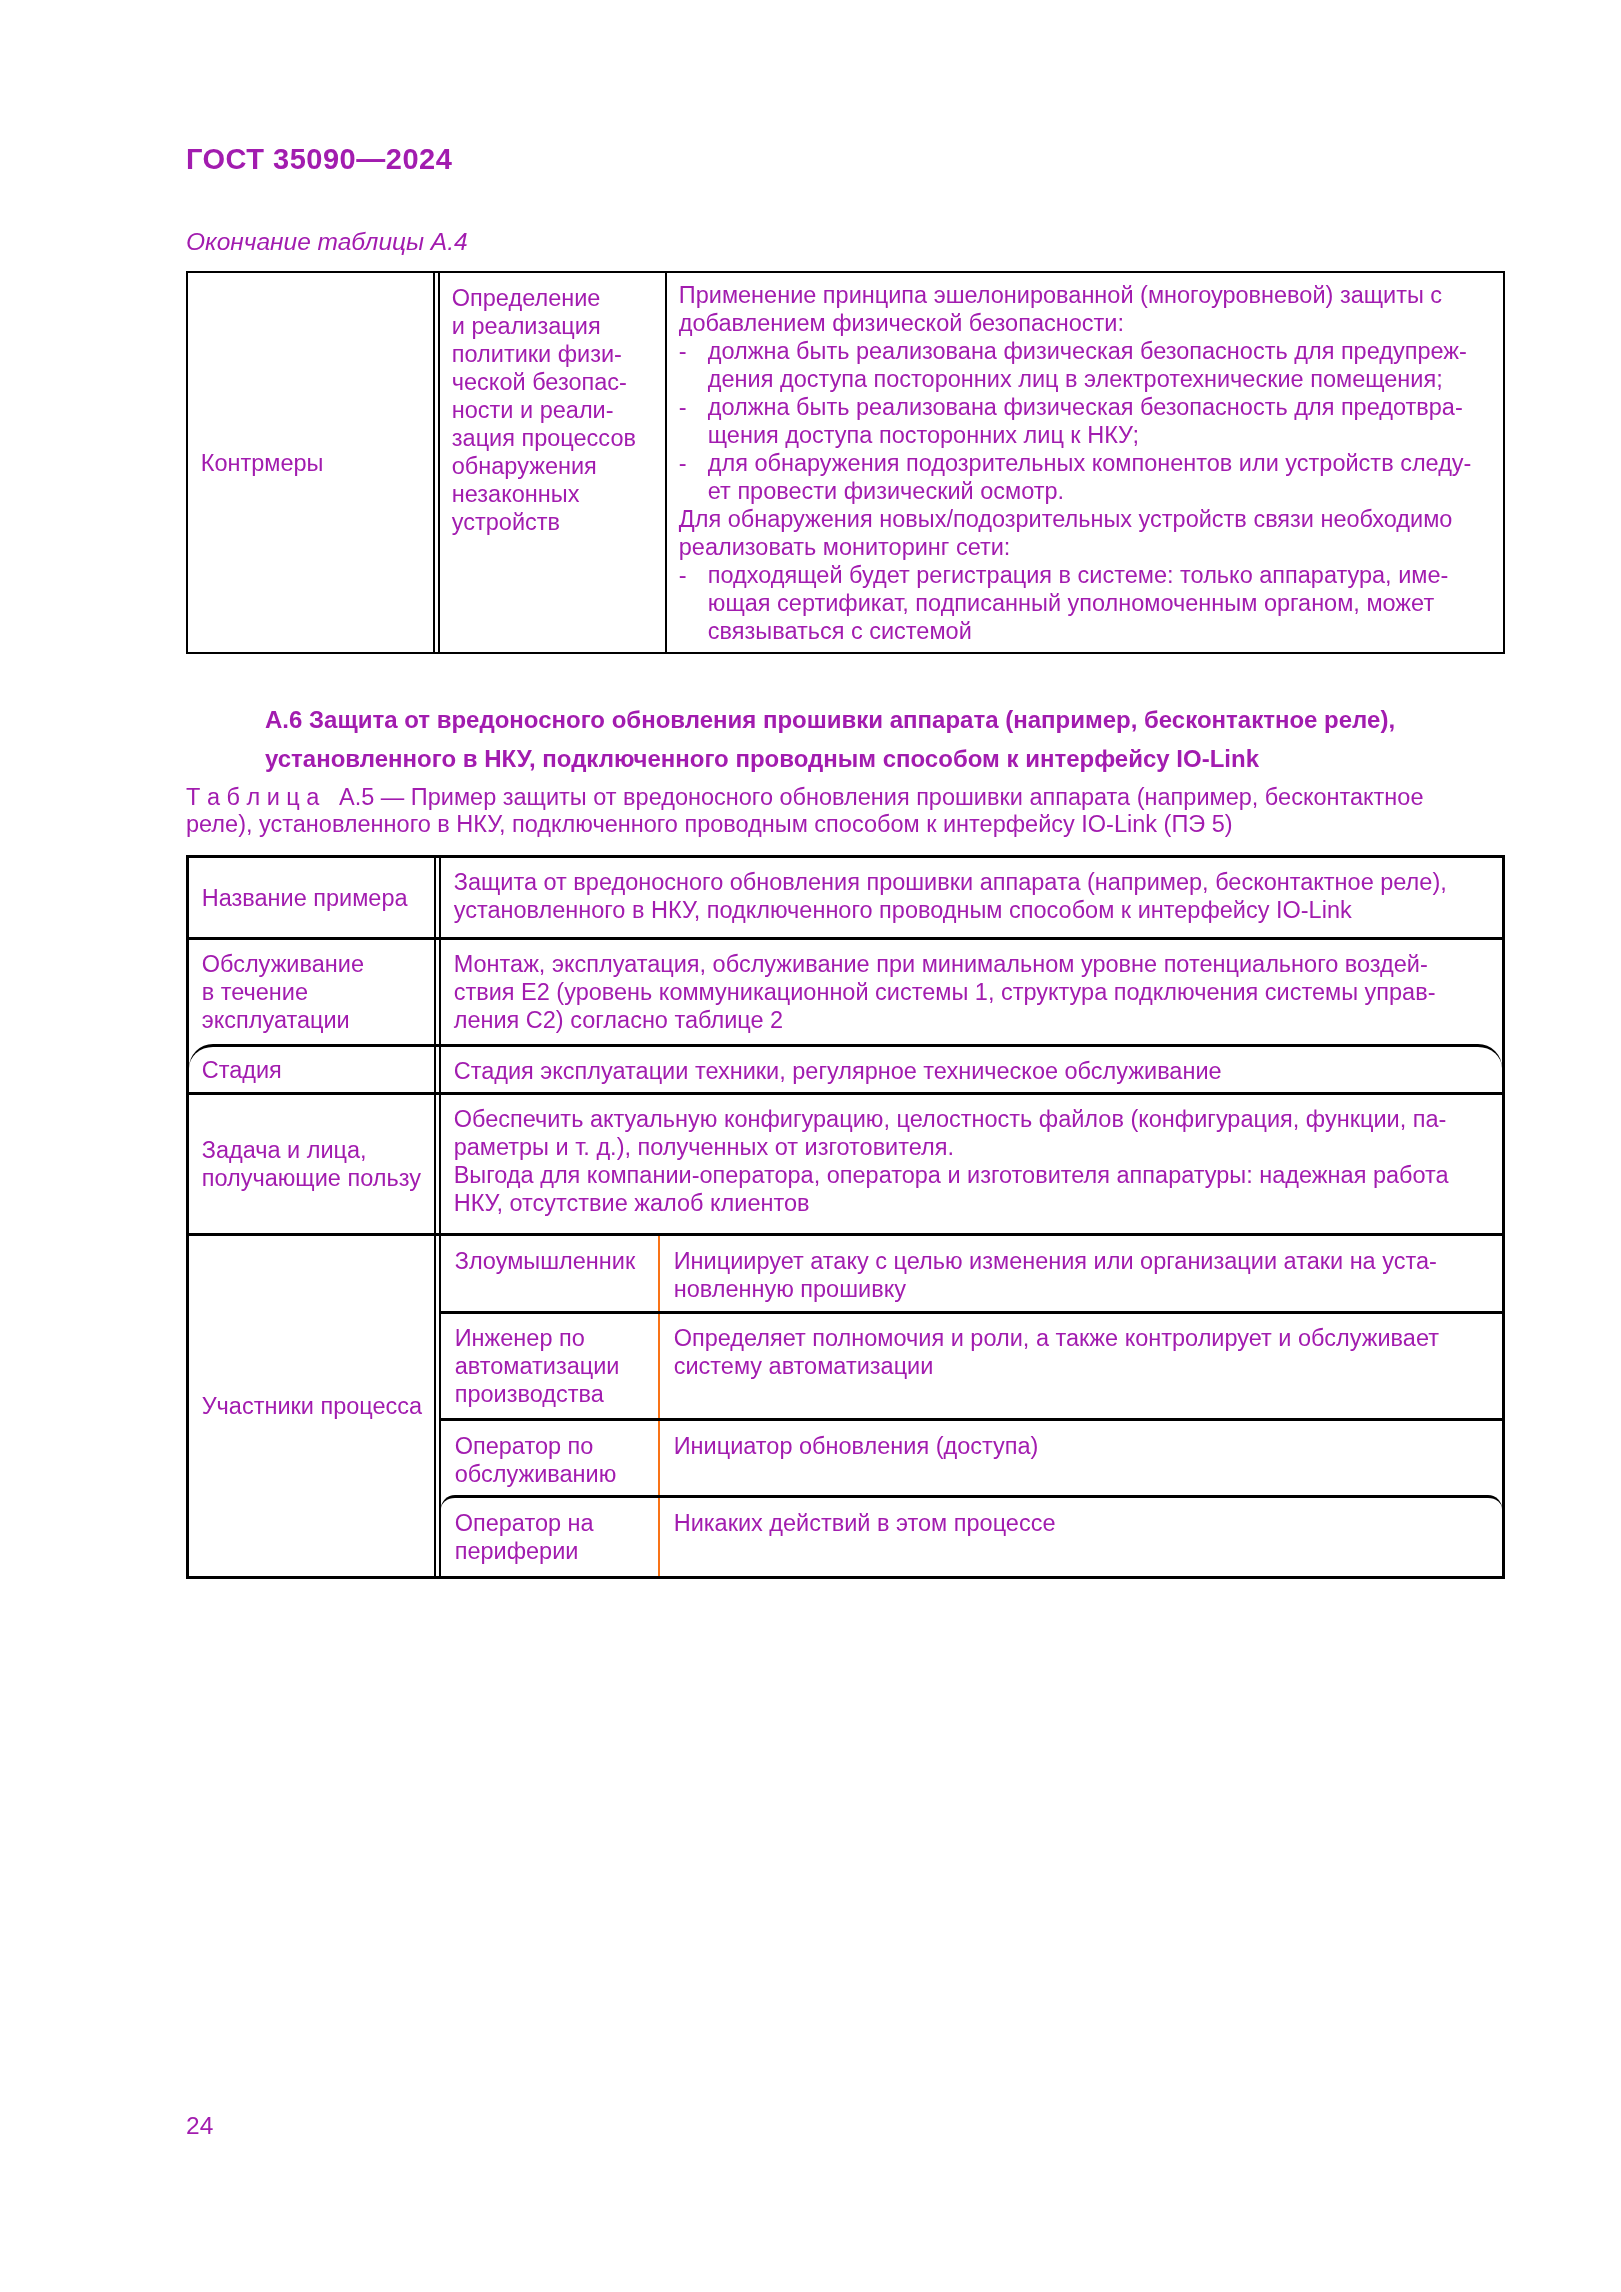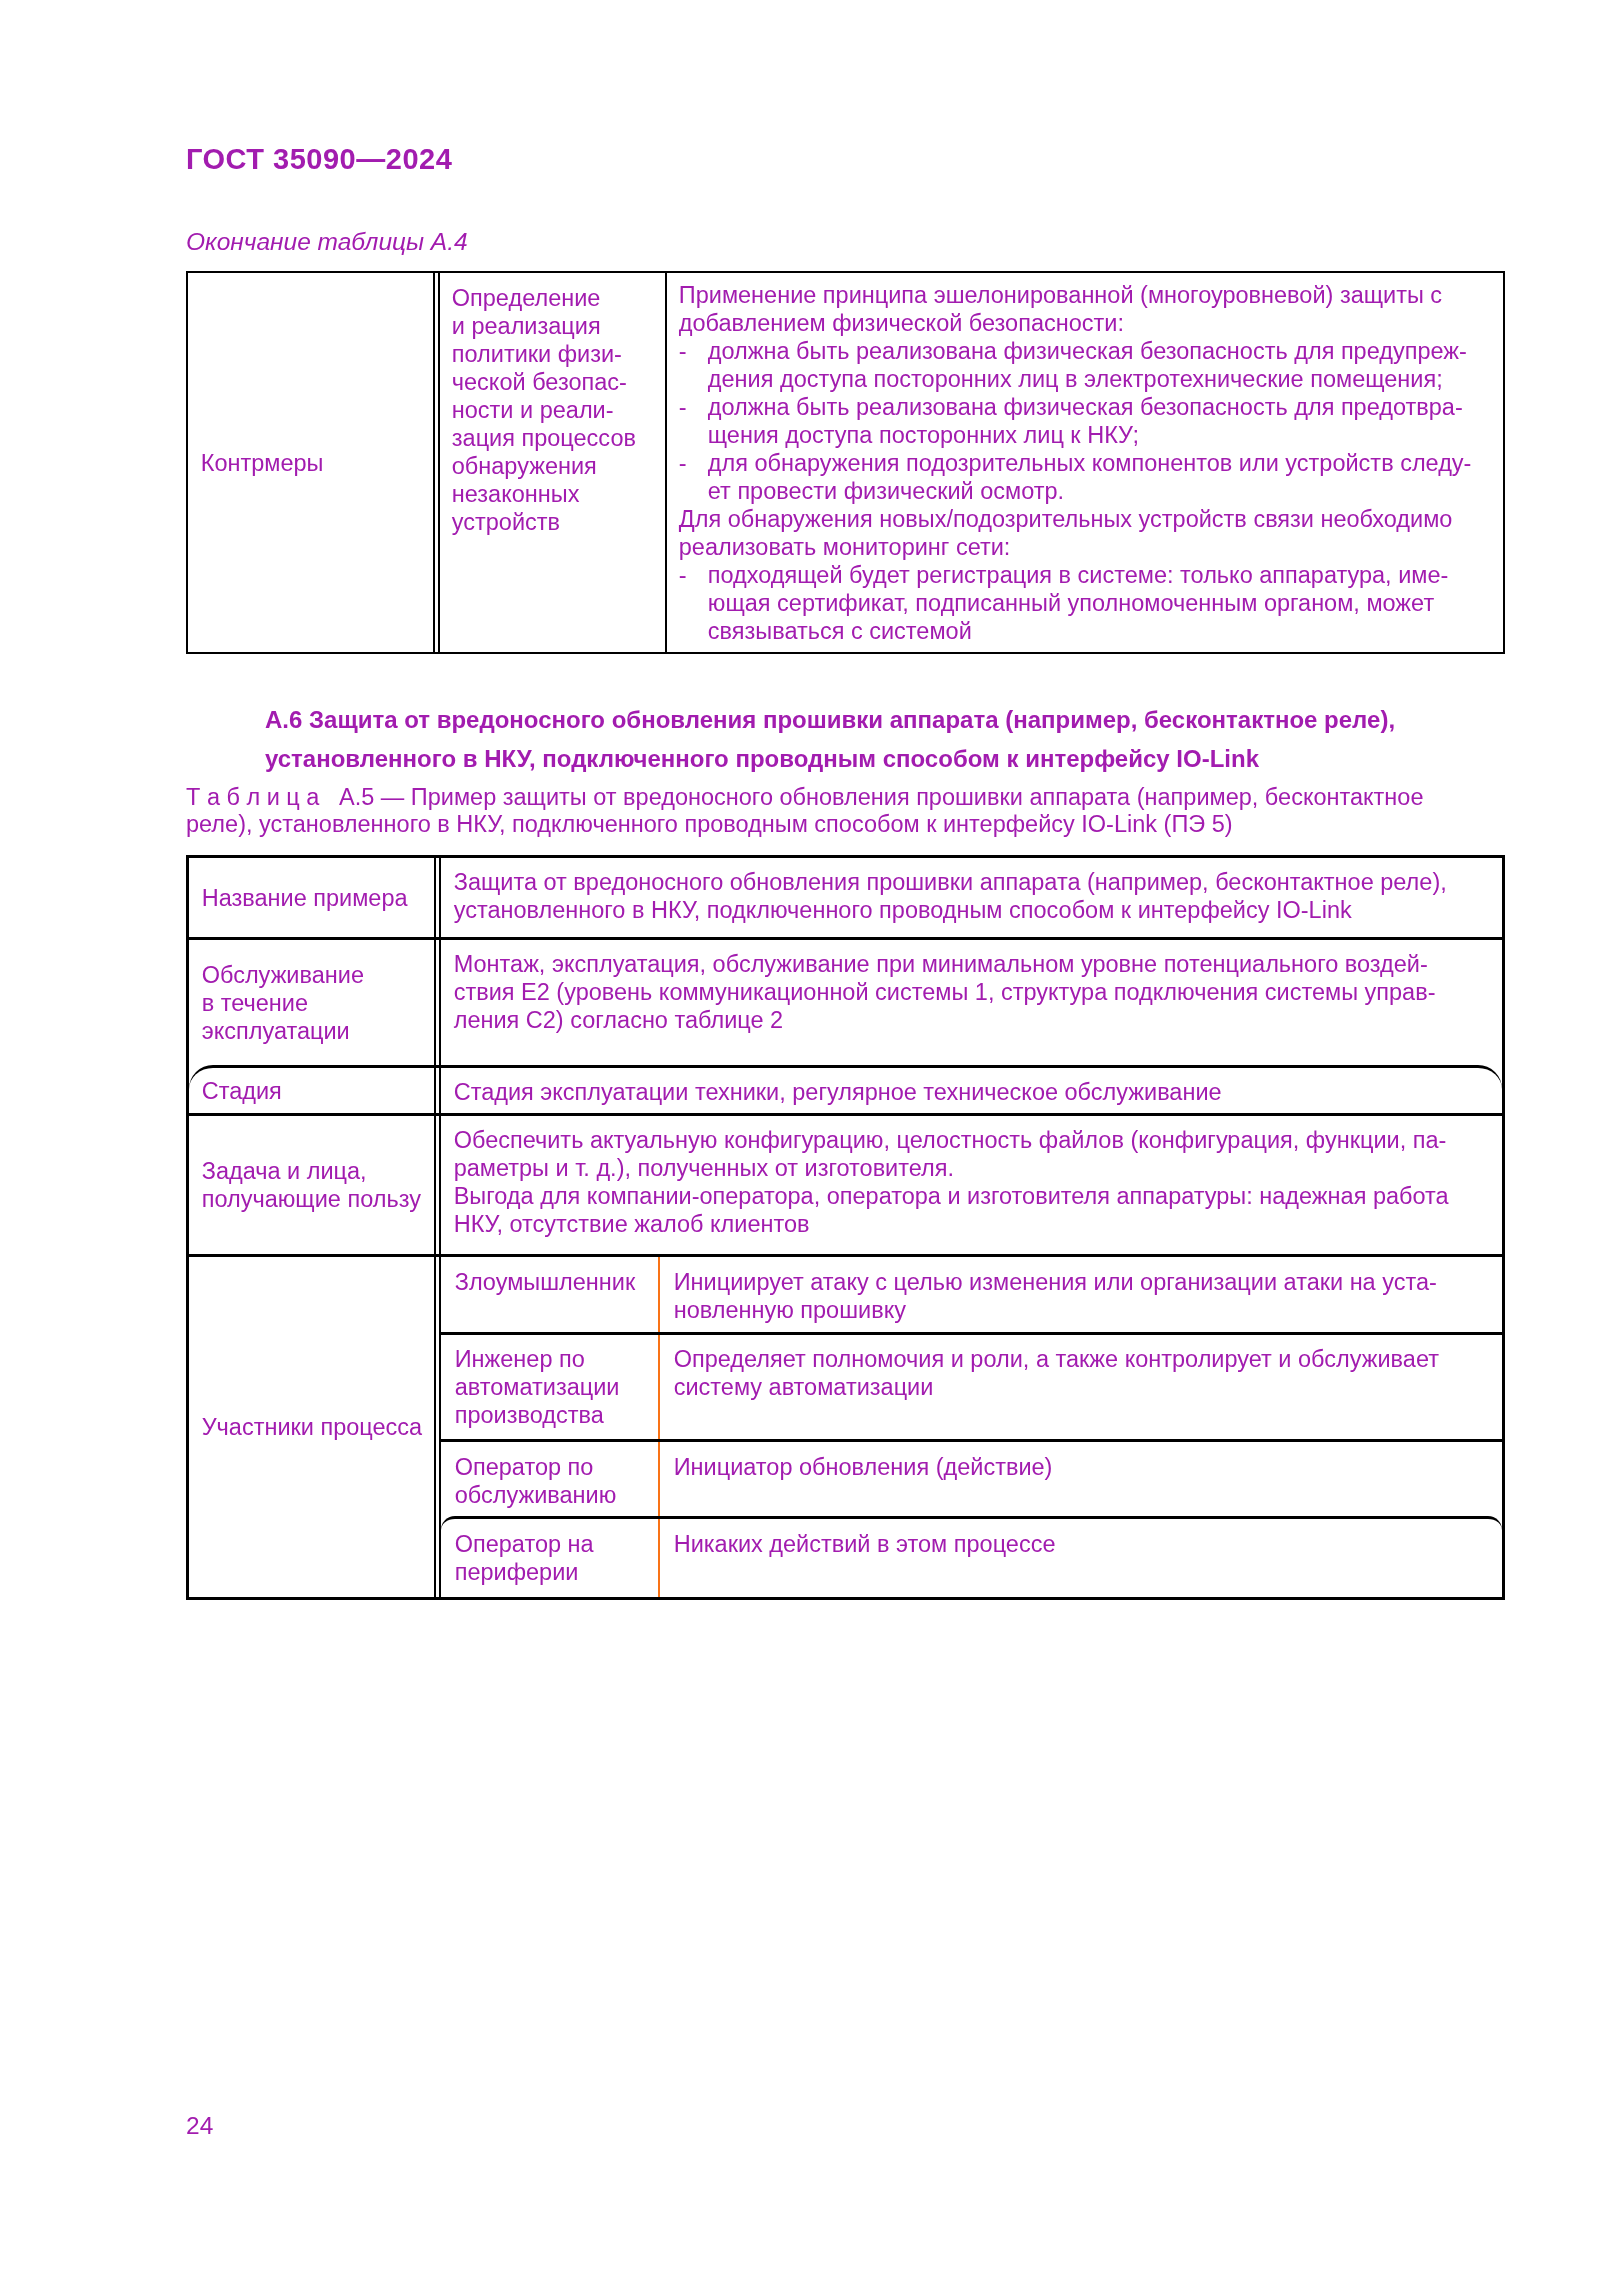--- a/index.html
+++ b/index.html
@@ -77,21 +77,21 @@
     width:252px;flex:0 0 252px;box-sizing:border-box;
     border-right:7.8px double #000;
     display:flex;align-items:center;
     padding-left:12.7px;
   }
   .a5-content{
     flex:1;box-sizing:border-box;
     padding:9.8px 9.8px 0 12.7px;
     overflow:hidden;
   }
-  .r1{height:79px;} .r2{height:128px;} .r3{height:48px;border-radius:24px;} .r4{height:141px;} .r5{height:343px;}
+  .r1{height:79px;} .r2{height:107px;} .r3{height:48px;border-radius:24px;} .r4{height:141px;} .r5{height:343px;}
   .a5-sub{
     flex:1;display:flex;flex-direction:column;box-sizing:border-box;
   }
   .sub-row{
     display:flex;box-sizing:border-box;
   }
   .sub-row + .sub-row{border-top:3.9px solid #000;}
   .sr1{height:75px;} .sr2{height:108px;} .sr3{height:78px;} .sr4{height:81px;border-radius:14px;}
   .sub-role{
     width:219px;flex:0 0 219px;box-sizing:border-box;
@@ -223,21 +223,21 @@
         <div class="sub-row sr2">
           <div class="sub-role pre">Инженер по
 автоматизации
 производства</div>
           <div class="sub-action pre">Определяет полномочия и роли, а также контролирует и обслуживает
 систему автоматизации</div>
         </div>
         <div class="sub-row sr3">
           <div class="sub-role pre">Оператор по
 обслуживанию</div>
-          <div class="sub-action pre">Инициатор обновления (действие)</div>
+          <div class="sub-action pre">Инициатор обновления (доступа)</div>
         </div>
         <div class="sub-row sr4">
           <div class="sub-role pre">Оператор на
 периферии</div>
           <div class="sub-action pre">Никаких действий в этом процессе</div>
         </div>
       </div>
     </div>
 
   </div>

